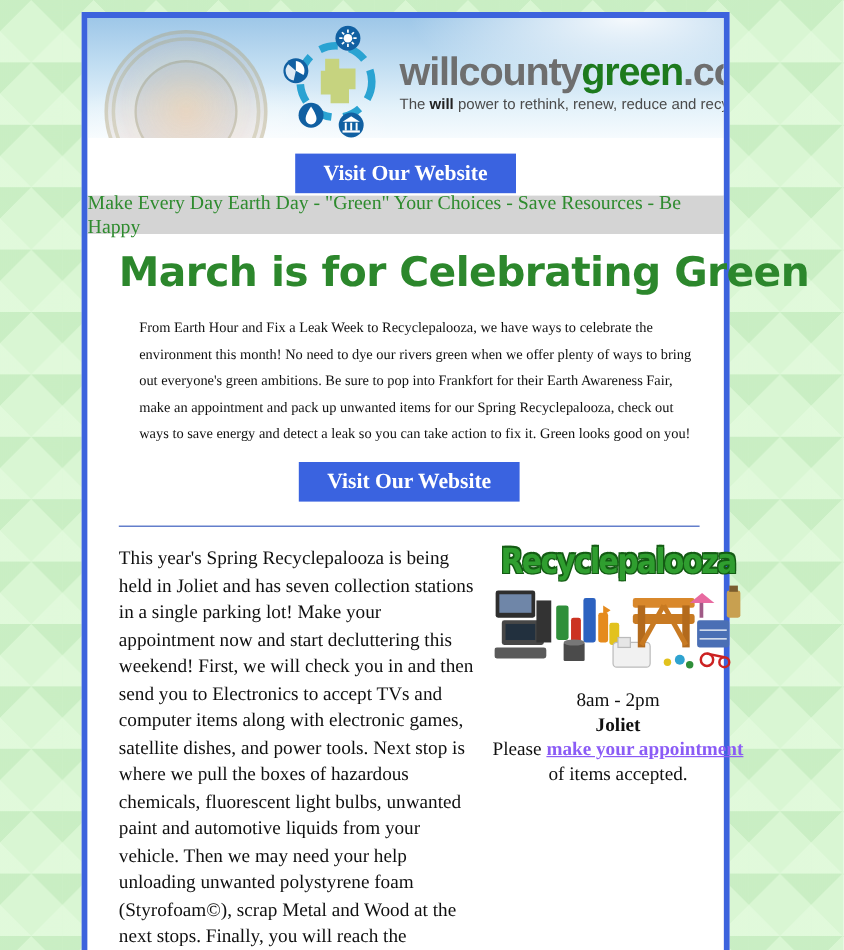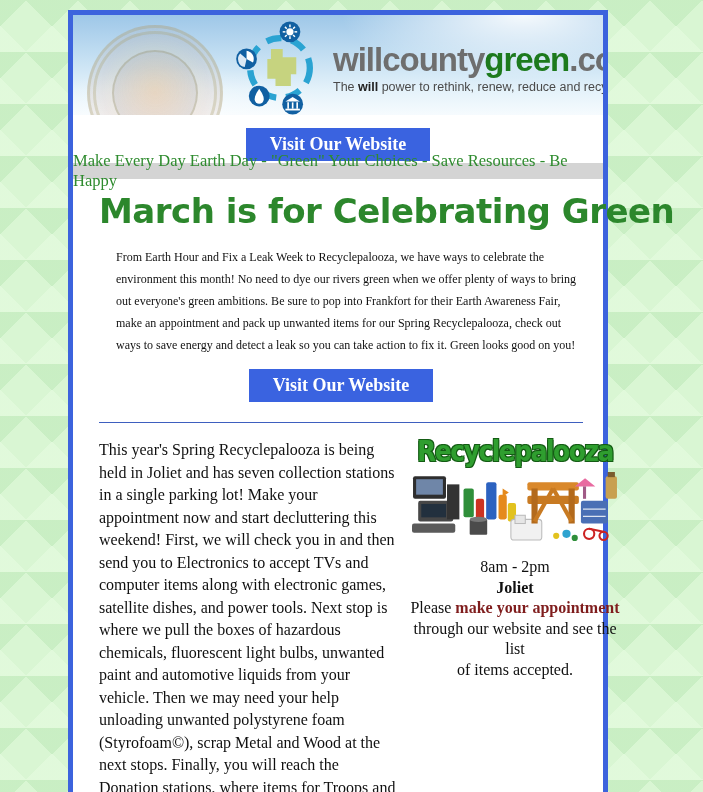--- a/index.html
+++ b/index.html
@@ -50,21 +50,21 @@
   .tagline b{color:#222;}
   
   .btn-row{text-align:center;padding:13px 0 2px 0;background:#fff;}
   .btn{
     display:inline-block;background:#3a63e0;color:#ffffff;
     font-family:"Liberation Serif",serif;font-weight:bold;font-size:18px;
     padding:6px 24px;cursor:pointer;text-decoration:none;
   }
   
   .graybar{
-    background:#d4d4d4;height:16px;display:flex;align-items:center;justify-content:center;
+    background:#d4d4d4;height:32px;display:flex;align-items:center;justify-content:center;
   }
   .graybar span{color:#2e8b2e;font-size:16.5px;}
   
   .content{padding:2px 20px 0 26px;background:#fff;}
   h1{
     font-family:"DejaVu Sans","Liberation Sans",sans-serif;
     font-weight:bold;color:#2c872c;font-size:34px;
     margin:10px 0 0 0;white-space:nowrap;letter-spacing:-.5px;
   }
   .body-text{
@@ -78,21 +78,21 @@
   .rp-image{width:212px;margin:0 auto;}
   .rp-word{
     font-family:"DejaVu Sans",sans-serif;font-weight:bold;font-size:25px;line-height:26px;
     color:#2f9e2f;letter-spacing:-1.5px;transform:scaleY(1.15);
     text-shadow:1px 1px 0 #145c14,-1px 1px 0 #145c14,1px -1px 0 #145c14,-1px -1px 0 #145c14;
     white-space:nowrap;
   }
   .rp-collage{width:206px;height:78px;margin-top:2px;}
   .event{font-size:16px;line-height:20.5px;color:#101010;margin-top:8px;}
   .ev-bold{font-weight:bold;}
-  .ev-link{color:#7f1d1d;font-weight:bold;cursor:pointer;}
+  .ev-link{color:#8b5cf6;font-weight:bold;text-decoration:underline;cursor:pointer;}
 </style>
 </head>
 <body>
 
 <div class="email">
 
   <div class="banner">
     <div class="seal">
       <div class="seal-inner"></div>
     </div>
@@ -214,21 +214,20 @@
             <line x1="172" y1="59" x2="186" y2="62" stroke="#cc2222" stroke-width="2"></line>
             <circle cx="150" cy="64" r="4" fill="#2fa3d0"></circle>
             <circle cx="140" cy="66" r="3" fill="#e2c21e"></circle>
             <circle cx="158" cy="68" r="3" fill="#2f8f3a"></circle>
           </svg>
         </div>
         <div class="event">
           <div>8am - 2pm</div>
           <div class="ev-bold">Joliet</div>
           <div><span>Please </span><a class="ev-link">make your appointment</a></div>
-          <div>through our website and see the list</div>
           <div>of items accepted.</div>
 
         </div>
       </div>
     </div>
 
   </div>
 </div>
 
 </body></html>

